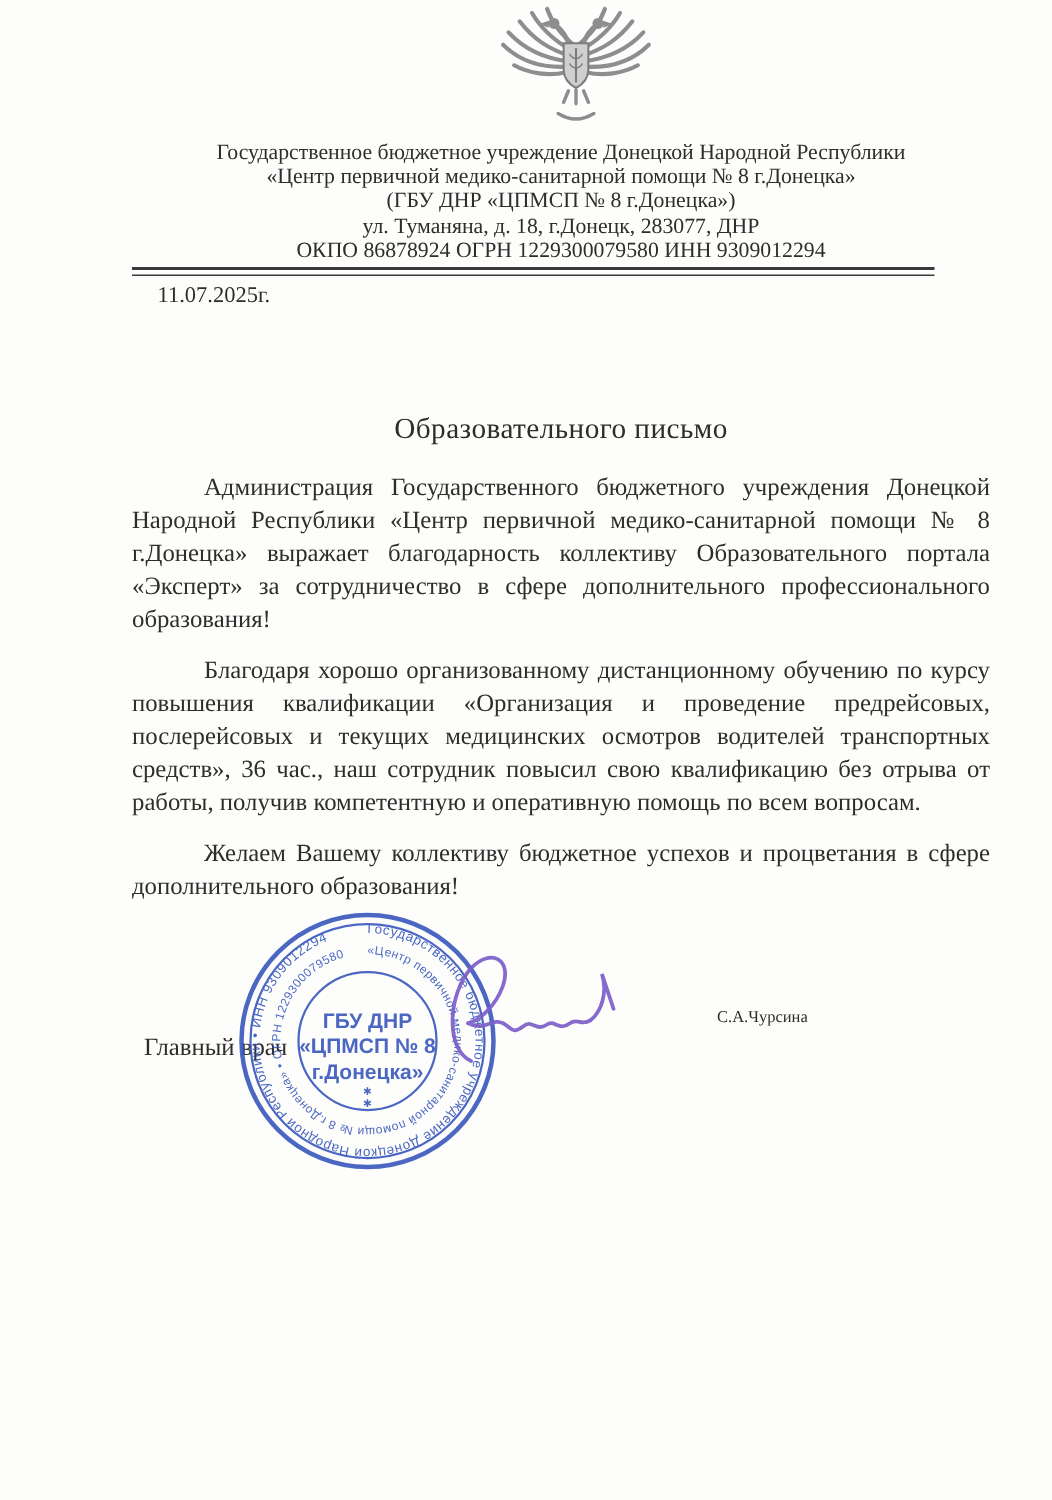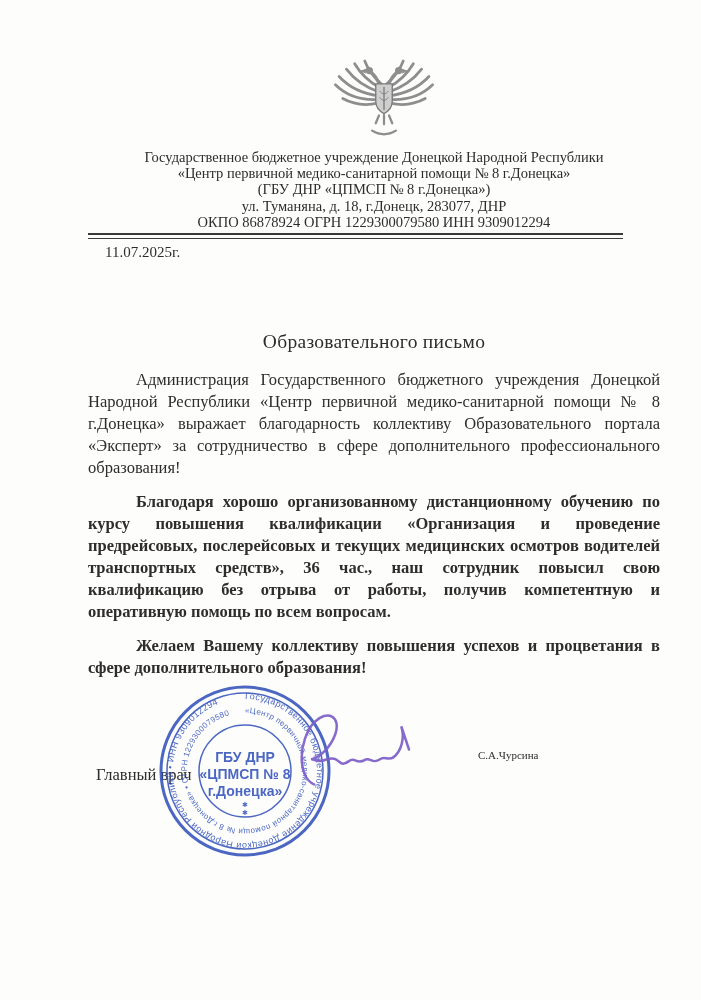--- a/index.html
+++ b/index.html
@@ -5,38 +5,37 @@
   html,body { margin:0; padding:0; background:#e8e8e8; }
   .page {
     position:relative;
     width:701px; height:1000px;
     margin:0 auto;
     background:#fdfdfc;
     font-family:"Liberation Serif", serif;
     color:#2e2d2b;
     overflow:hidden;
     box-sizing:border-box;
-    padding-top:55px;
   }
   .content { position:relative; margin-left:88px; width:572px; }
 
   .emblem-wrap { text-align:center; height:88px; }
   .emblem-wrap svg { transform:translateX(10px); }
 
   .org-header { margin-top:6px; text-align:center; font-size:14.5px; line-height:16.2px; white-space:nowrap; }
 
   .header-rule { margin-top:3px; width:535px; height:3px;
     border-top:2px solid #3a3a3a; border-bottom:1px solid #3a3a3a; }
 
   .letter-date { margin-top:5px; padding-left:17px; font-size:15px; }
 
   .letter-title { margin:70px 0 0 0; text-align:center; font-size:19.5px; font-weight:400; letter-spacing:.3px; }
 
   .body-par { margin:16px 0 0 0; font-size:16.5px; line-height:22px; text-align:justify; text-indent:48px; }
-  .body-par + .body-par { margin-top:12px;font-weight:bold; }
+  .body-par + .body-par { margin-top:12px; }
 
   .sig-section { position:relative; margin-top:10px; height:180px; }
   .sig-label { position:absolute; left:8px; top:76px; font-size:16.5px; z-index:1; }
   .sig-name  { position:absolute; left:390px; top:60px; font-size:11px; z-index:1; }
   .stamp { position:absolute; left:69px; top:-6px; z-index:2; opacity:.88; }
   .handwritten { position:absolute; left:197px; top:12px; z-index:3; opacity:.92; }
 </style>
 </head>
 <body>
 
@@ -86,21 +85,21 @@
     </div>
 
     <div class="header-rule"></div>
 
     <div class="letter-date">11.07.2025г.</div>
 
     <h1 class="letter-title">Образовательного письмо</h1>
 
     <p class="body-par">Администрация Государственного бюджетного учреждения Донецкой Народной Республики «Центр первичной медико-санитарной помощи № 8 г.Донецка» выражает благодарность коллективу Образовательного портала «Эксперт» за сотрудничество в сфере дополнительного профессионального образования!</p>
     <p class="body-par">Благодаря хорошо организованному дистанционному обучению по курсу повышения квалификации «Организация и проведение предрейсовых, послерейсовых и текущих медицинских осмотров водителей транспортных средств», 36 час., наш сотрудник  повысил свою квалификацию без отрыва от работы, получив компетентную и оперативную помощь по всем вопросам.</p>
-    <p class="body-par">Желаем Вашему коллективу повышения успехов и процветания в сфере дополнительного образования!</p>
+    <p class="body-par">Желаем Вашему коллективу бюджетное успехов и процветания в сфере дополнительного образования!</p>
 
     <div class="sig-section">
       <span class="sig-label">Главный врач</span>
 
       <svg class="stamp" width="176" height="176" viewBox="0 0 176 176">
         <defs>
           <path id="ringO" d="M88 16 A72 72 0 1 1 87.9 16"></path>
           <path id="ringI" d="M88 30 A58 58 0 1 1 87.9 30"></path>
         </defs>
         <g stroke="#3353bb" fill="none">

